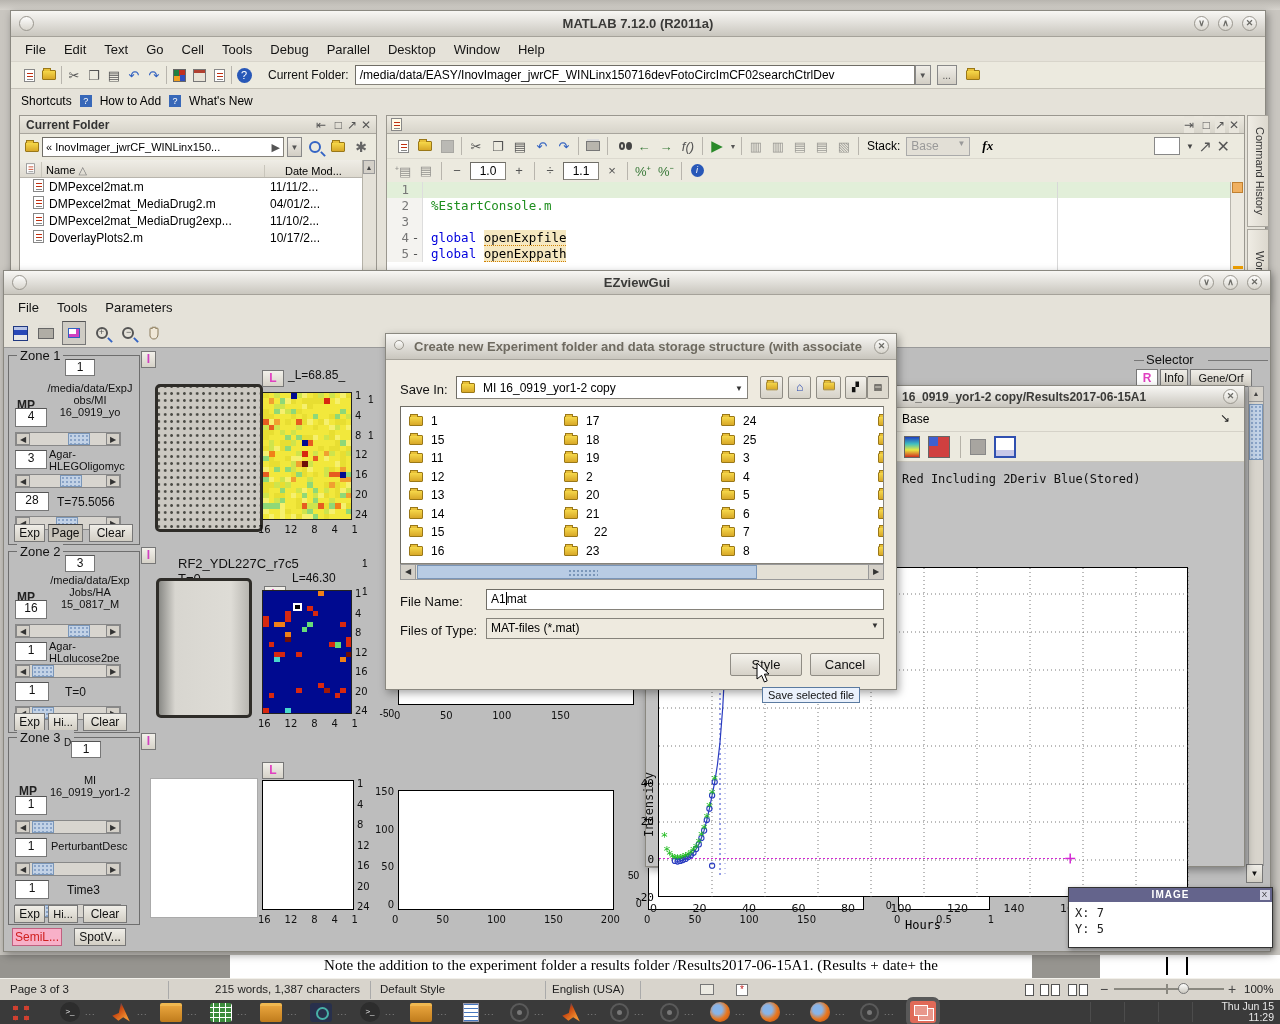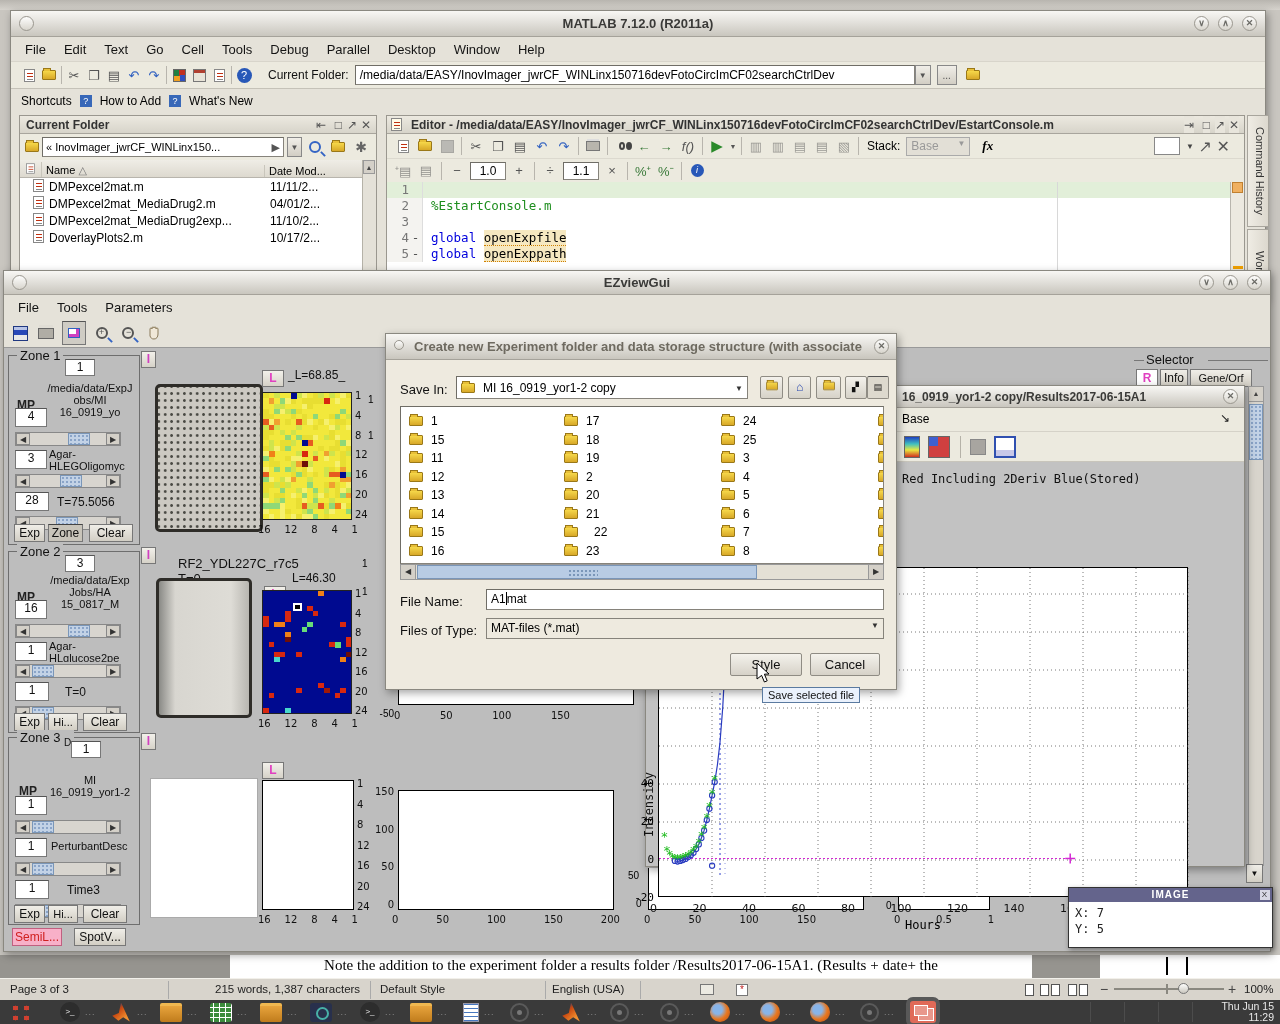--- a/index.html
+++ b/index.html
@@ -155,21 +155,21 @@
             <span class="magnifier"></span>
           </span>
         <span class="ico">
             <span class="fold"></span>
           </span>
         <span class="ico" style="font-size:14px;color:#666;">✱</span>
       </div>
       <div class="abs t11" style="left:0;top:44px;width:356px;height:18px;background:linear-gradient(#efede6,#ddd9cf);border-bottom:1px solid #b8b5ad;display:flex;align-items:flex-end;">
         <span style="width:22px;border-right:1px solid #c8c5bb;text-align:center;"><span class="mini-page" style="display:inline-block;transform:scale(.8);"></span></span>
         <span style="padding-left:4px;width:222px;"><span>Name</span> <span style="color:#777;">△</span></span>
-        <span style="border-left:1px solid #c8c5bb;padding-left:4px;">Date Mod...</span>
+        <span style="border-left:1px solid #c8c5bb;padding-left:20px;">Date Mod...</span>
       </div>
       <div class="abs" style="left:0;top:62px;width:342px;height:124px;background:#fff;">
 
       <div style="display:flex;align-items:center;height:17px;font-size:12px;">
           <span style="width:24px;text-align:right;flex:none;"><span class="mini-page" style="display:inline-block;"></span></span>
           <span style="padding-left:5px;width:226px;white-space:nowrap;overflow:hidden;flex:none;">DMPexcel2mat.m</span>
           <span>11/11/2...</span>
         </div>
           <div style="display:flex;align-items:center;height:17px;font-size:12px;">
           <span style="width:24px;text-align:right;flex:none;"><span class="mini-page" style="display:inline-block;"></span></span>
@@ -188,21 +188,20 @@
         </div>
         </div>
       <div class="abs" style="right:0;top:44px;width:14px;height:142px;background:#e4e1d8;border-left:1px solid #b5b2a8;">
         <span style="display:block;width:12px;height:14px;background:#d4d0c8;border:1px solid #999;font-size:7px;text-align:center;line-height:13px;color:#444;">▲</span>
       </div>
     </div>
 
     <div class="abs" style="left:375px;top:104px;width:859px;height:186px;background:#fff;border:1px solid #9a978f;">
       <div class="panel-hdr" style="left:0;top:0;right:0;height:18px;line-height:18px;padding-left:24px;white-space:nowrap;overflow:hidden;">
         <span style="position:absolute;left:4px;top:2px;"><span class="mini-page" style="display:inline-block;background:#fffbe8;"></span></span>
-        <span>Editor  -  /media/data/EASY/InovImager_jwrCF_WINLinx150716devFotoCircImCF02searchCtrlDev/EstartConsole.m</span>
         <span style="position:absolute;right:50px;font-weight:normal;color:#555;background:#e8e5dc;">⇥</span>
         <span style="position:absolute;right:34px;font-weight:normal;color:#555;background:#e8e5dc;">□</span>
         <span style="position:absolute;right:19px;font-weight:normal;color:#555;background:#e8e5dc;">↗</span>
         <span style="position:absolute;right:5px;font-weight:normal;color:#555;background:#e8e5dc;">✕</span>
       </div>
       <div class="abs" style="left:0;top:18px;width:857px;height:24px;background:#eceadf;display:flex;align-items:center;padding-left:6px;gap:2px;">
         <span class="ico">
             <span class="mini-page"></span>
           </span>
         <span class="ico">
@@ -373,21 +372,21 @@
           <span class="ar" style="right:0;">▶</span>
         </div>
       <span class="field" style="left:6px;top:136px;width:34px;height:19px;">28</span>
       <span class="abs t12" style="left:48px;top:139px;color:#111;">T=75.5056</span>
       <div class="hscroll" style="left:6px;top:160px;width:106px;">
           <span class="ar" style="left:0;">◀</span>
           <span class="thumb" style="left:40px;width:22px;"></span>
           <span class="ar" style="right:0;">▶</span>
         </div>
       <span class="zbtn" style="left:5px;top:167px;width:31px;top:168px;">Exp</span>
-      <span class="zbtn" style="left:39px;top:168px;width:35px;border-top-color:#444;background:#c8c4ba;">Zone</span>
+      <span class="zbtn" style="left:39px;top:168px;width:35px;border-top-color:#444;background:#c8c4ba;">Page</span>
       <span class="zbtn" style="left:80px;top:168px;width:44px;">Clear</span>
     </div>
     <span class="lbtn" style="left:141px;top:351px;width:15px;color:#d040c0;">I</span>
 
     <div class="plate dots" style="left:150px;top:384px;width:108px;height:148px;"></div>
     <span class="lbtn" style="left:262px;top:370px;">L</span>
     <span class="abs t12" style="left:288px;top:368px;color:#111;">_L=68.85_</span>
     <div class="hm" id="hm1" style="left:262px;top:392px;width:90px;height:128px;">
         <div style="position:absolute;left:0px;top:0px;width:6.1px;height:5.85px;background:#e8de32"></div>
         <div style="position:absolute;left:5.5px;top:0px;width:6.1px;height:5.85px;background:#f2e83c"></div>

